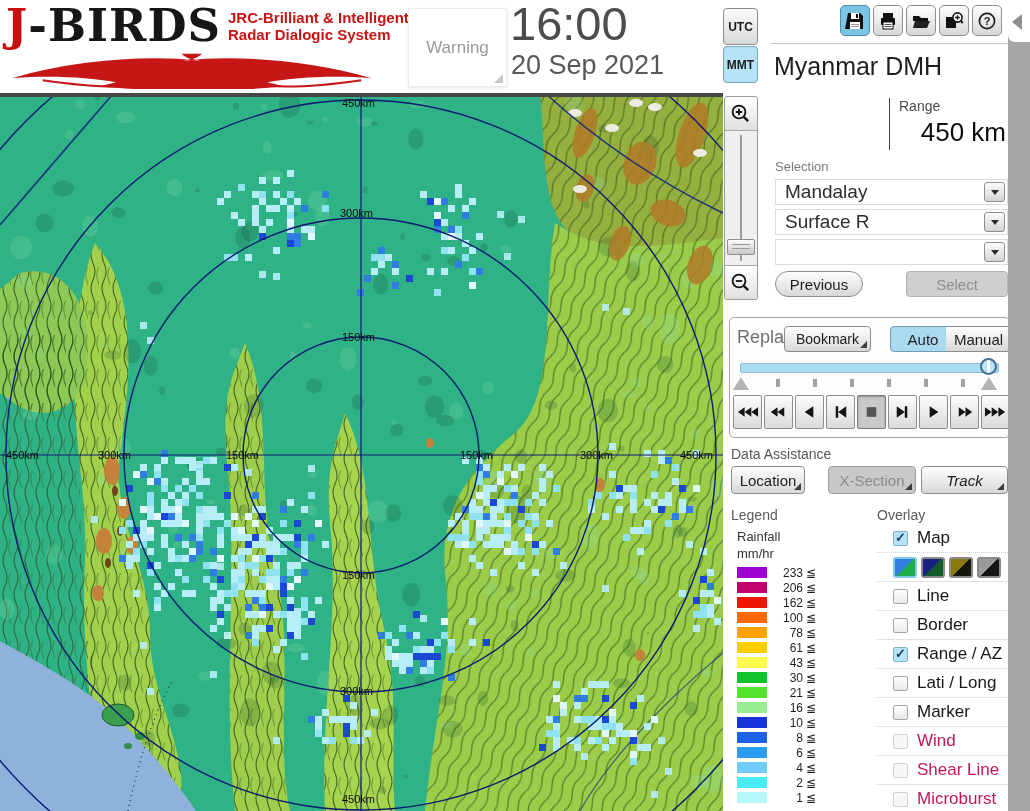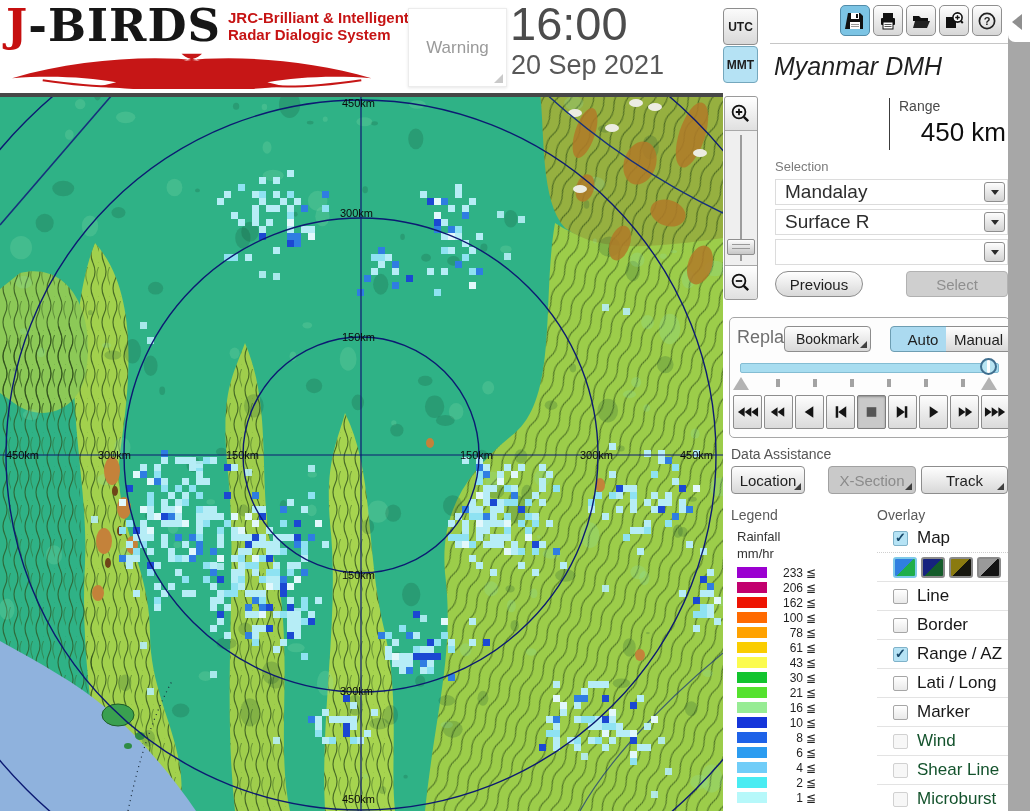--- a/index.html
+++ b/index.html
@@ -29,21 +29,21 @@
           font-size:12px;font-weight:bold;display:flex;align-items:center;justify-content:center;
           color:#1c1c1c;background:linear-gradient(#fbfbfb,#d9d9d9);box-sizing:border-box;}
   #utc-btn{top:8px;}
   #mmt-btn{top:46px;background:#b5e2f4;border-color:#74a7bd;}
 
   #toolbar{position:absolute;left:840px;top:5px;display:flex;gap:3px;}
   .tool-btn{width:30px;height:31px;border:1px solid #8f8f8f;border-radius:5px;box-sizing:border-box;
             background:linear-gradient(#fefefe,#d7d7d7);display:flex;align-items:center;justify-content:center;}
   .tool-btn.active{background:#7cc4e4;border-color:#528ca9;}
   #panel-divider{position:absolute;left:770px;top:43px;width:238px;height:1px;background:#c6c6c6;}
-  #station-name{position:absolute;left:774px;top:52px;font-size:25px;color:#1f1f1f;font-style:italic;}
+  #station-name{position:absolute;left:774px;top:52px;font-size:25px;color:#1f1f1f;}
 
   
   #map{position:absolute;left:0;top:93px;width:723px;height:718px;background:#2fb286;}
 
   
   #zoomer{position:absolute;left:724px;top:96px;width:34px;height:204px;background:#efefef;
           border:1px solid #9a9a9a;border-radius:3px;box-sizing:border-box;}
   .zoom-btn{position:absolute;left:0;width:32px;height:33px;background:linear-gradient(#fff,#e0e0e0);
             border:0;display:flex;align-items:center;justify-content:center;}
   #zoom-in{top:0;border-bottom:1px solid #a8a8a8;border-radius:3px 3px 0 0;}
@@ -96,21 +96,21 @@
   #playback{position:absolute;left:3px;top:77px;display:flex;gap:2px;}
   .pb-btn{width:29px;height:34px;border:1px solid #8d8d8d;background:linear-gradient(#fdfdfd,#dadada);
           border-radius:2px;display:flex;align-items:center;justify-content:center;padding:0;box-sizing:border-box;}
   .pb-btn.pressed{background:#c9c9c9;border-color:#7d7d7d;box-shadow:inset 0 1px 2px rgba(0,0,0,.3);}
   .pb-btn svg{width:23px;height:16px;fill:#141414;}
 
   
   #da-label{position:absolute;left:731px;top:446px;font-size:14px;color:#555;}
   #location-btn{position:absolute;left:731px;top:466px;width:74px;height:28px;}
   #xsection-btn{position:absolute;left:828px;top:466px;width:88px;height:28px;background:#c9c9c9;color:#8b8b8b;border-color:#a1a1a1;}
-  #track-btn{position:absolute;left:921px;top:466px;width:87px;height:28px;}
+  #track-btn{position:absolute;left:921px;top:466px;width:87px;height:28px;font-style:italic;}
 
   
   #legend-label{position:absolute;left:731px;top:507px;font-size:14px;color:#5a5a5a;}
   #legend-title1{position:absolute;left:737px;top:529px;font-size:13px;color:#333;}
   #legend-title2{position:absolute;left:737px;top:546px;font-size:13px;color:#333;}
   #legend-rows{position:absolute;left:737px;top:565px;}
   .lg-row{display:flex;align-items:center;height:15px;}
   .lg-swatch{width:30px;height:11px;}
   .lg-val{width:34px;text-align:right;font-size:12px;color:#1f1f1f;margin-left:2px;}
   .lg-le{font-size:12px;color:#1f1f1f;margin-left:3px;}
@@ -119,21 +119,21 @@
   #overlay-label{position:absolute;left:877px;top:507px;font-size:14px;color:#5a5a5a;}
   #overlay-list{position:absolute;left:877px;top:524px;width:131px;}
   .ov-row{position:relative;height:28px;display:flex;align-items:center;border-bottom:1px solid #e3e3e3;padding-left:16px;}
   .ov-row.dashed{border-bottom-style:dotted;border-bottom-color:#cfcfcf;}
   .cb{width:15px;height:15px;border:1px solid #a6a6a6;border-radius:2px;background:linear-gradient(#fff,#e9e9e9);
       position:relative;box-sizing:border-box;flex:none;}
   .cb.checked{background:#b6e3f5;border-color:#7fb2c9;}
   .cb.checked::after{content:"\2713";position:absolute;left:1px;top:-2px;font-size:13px;font-weight:bold;color:#17486a;}
   .ov-lbl{margin-left:9px;font-size:17px;color:#181818;white-space:nowrap;}
   .ov-row.off .cb{border-color:#d1d1d1;background:#f7f7f7;}
-  .ov-row.off .ov-lbl{color:#14532d;}
+  .ov-row.off .ov-lbl{color:#be185d;}
   .style-btn{width:24px;height:21px;border:2px solid #8a8a8a;border-radius:3px;margin-right:4px;box-sizing:border-box;flex:none;}
   .style-btn.selected{border-color:#7ec9e8;}
 
   
   #right-strip{position:absolute;left:1008px;top:0;width:22px;height:811px;background:#a7a7a7;}
   #strip-tab{position:absolute;left:1008px;top:0;width:22px;height:42px;background:#fff;border-radius:0 0 0 7px;}
   #strip-arrow{position:absolute;left:1012px;top:14px;width:0;height:0;border-top:8px solid transparent;
                border-bottom:8px solid transparent;border-right:10px solid #8f8f8f;}
 </style>
 </head>

